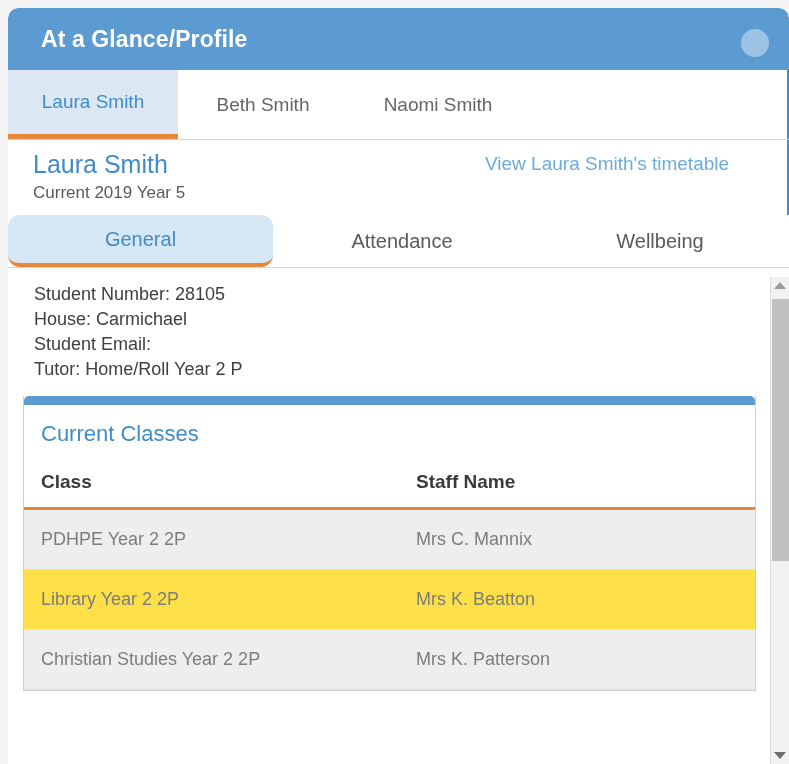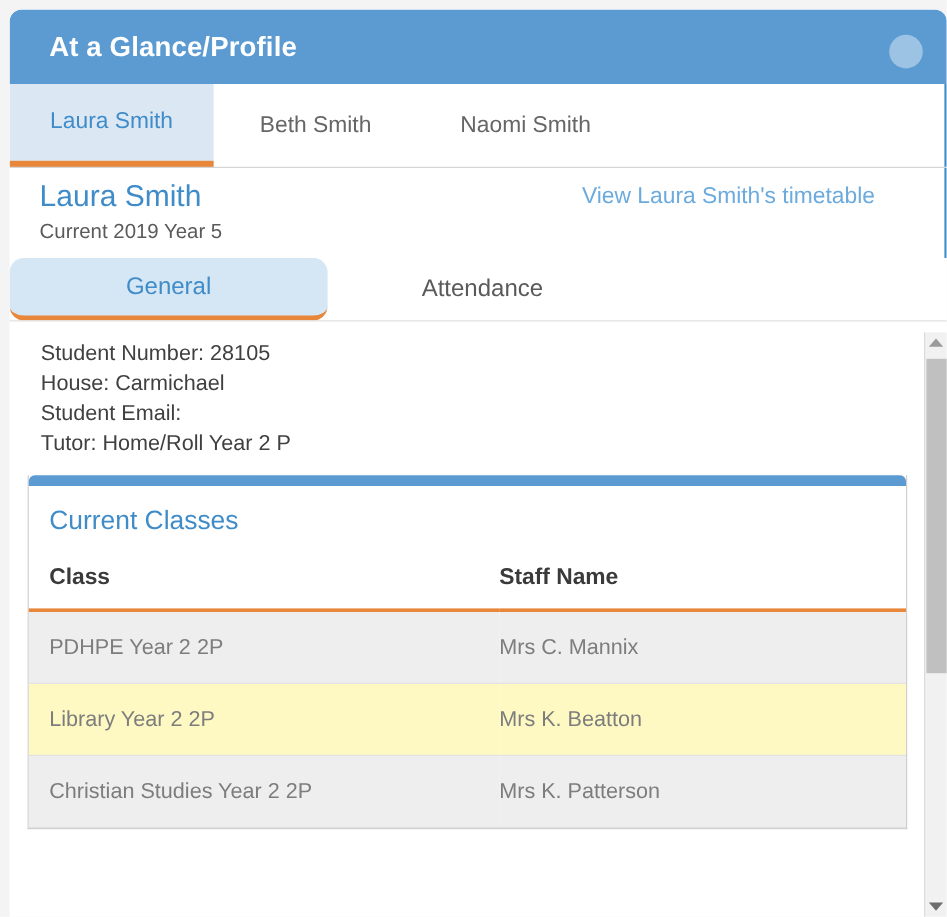--- a/index.html
+++ b/index.html
@@ -223,21 +223,21 @@
   #classes-table th.col-staff { padding-left: 0; }
   #classes-table td {
     font-size: 18px;
     color: #7d7d7d;
     padding: 19px 0 19px 17px;
     border-bottom: 1px solid #e2e2e2;
     white-space: nowrap;
   }
   #classes-table td.col-staff { padding-left: 0; }
   #classes-table tr.odd-row td { background: #eeeeee; }
-  #classes-table tr.even-row td { background: #fef9c3; }
+  #classes-table tr.even-row td { background: #fde047; }
   #classes-table th.col-class, #classes-table td.col-class { width: 375px; }
 
   
   #scrollbar {
     position: absolute;
     right: 0px;
     top: 277px;
     width: 19px;
     height: 487px;
     background: #f1f1f1;
@@ -302,20 +302,23 @@
     <a id="timetable-link" href="#">View Laura Smith's timetable</a>
     <div id="profile-summary-rightline"></div>
   </div>
 
   <div id="section-tabs">
     <div class="section-tab active" id="section-tab-0">
       <span>General</span>
     </div>
     <div class="section-tab" id="section-tab-1">
       <span>Attendance</span>
+    </div>
+    <div class="section-tab" id="section-tab-2">
+      <span>Wellbeing</span>
     </div>
   </div>
 
   <div id="scroll-body">
 
     <div id="details-block">
       <div>Student Number: 28105</div>
       <div>House: Carmichael</div>
       <div>Student Email:</div>
       <div>Tutor: Home/Roll Year 2 P</div>

